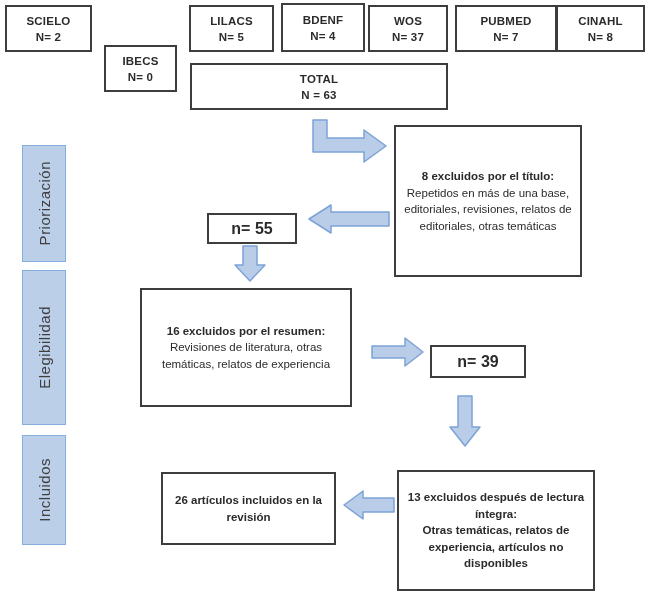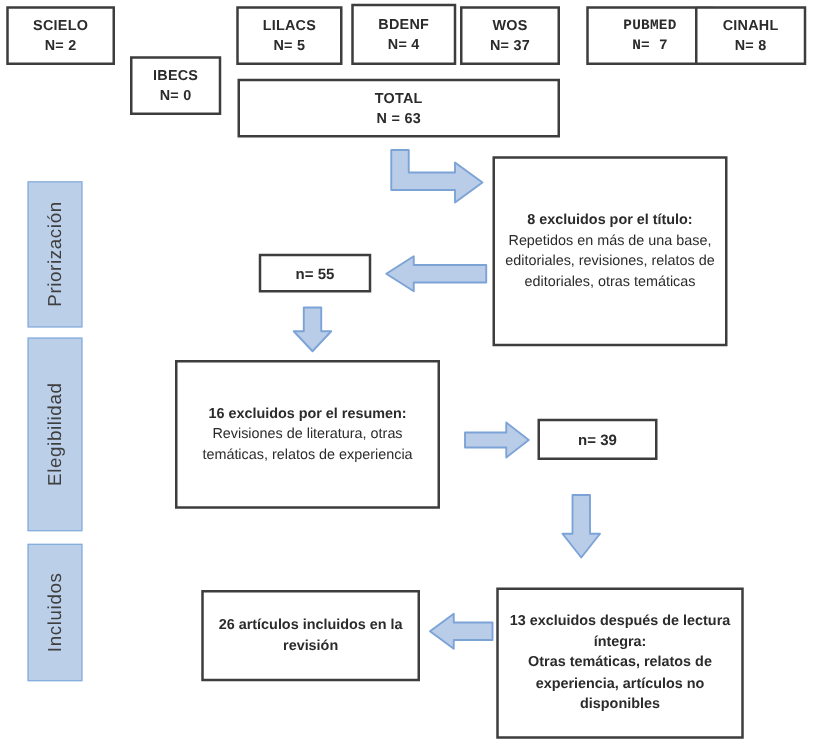--- a/index.html
+++ b/index.html
@@ -29,21 +29,21 @@
     color: #2b2b2b;
     z-index: 2;
   }
   .db-box .name,
   .db-box .count {
     font-weight: bold;
     font-size: 11.5px;
     line-height: 16px;
     letter-spacing: 0.2px;
   }
-  .n-box { font-weight: bold; font-size: 12px; }
+  .n-box { font-weight: bold; font-size: 16px; margin-top: 10px; }
 
   .excl-box {
     padding: 12px 6px;
     font-size: 11.5px;
     line-height: 16.5px;
   }
   .excl-box .heading { font-weight: bold; }
   .excl-box .body { font-weight: normal; }
   .excl-box.all-bold .body { font-weight: bold; }
 
@@ -104,21 +104,21 @@
     <div class="count">N= 5</div>
   </div>
   <div class="abs box db-box" style="left:281px; top:3px; width:84px; height:49px;">
     <div class="name">BDENF</div>
     <div class="count">N= 4</div>
   </div>
   <div class="abs box db-box" style="left:368px; top:5px; width:80px; height:47px;">
     <div class="name">WOS</div>
     <div class="count">N= 37</div>
   </div>
-  <div class="abs box db-box" style="left:469px; top:5px; width:102px; height:47px;font-family:Liberation Mono, monospace;">
+  <div class="abs box db-box" style="left:455px; top:5px; width:102px; height:47px;">
     <div class="name">PUBMED</div>
     <div class="count">N= 7</div>
   </div>
   <div class="abs box db-box" style="left:556px; top:5px; width:89px; height:47px;">
     <div class="name">CINAHL</div>
     <div class="count">N= 8</div>
   </div>
 
   <div class="abs box db-box" style="left:190px; top:63px; width:258px; height:47px;">
     <div class="name">TOTAL</div>

